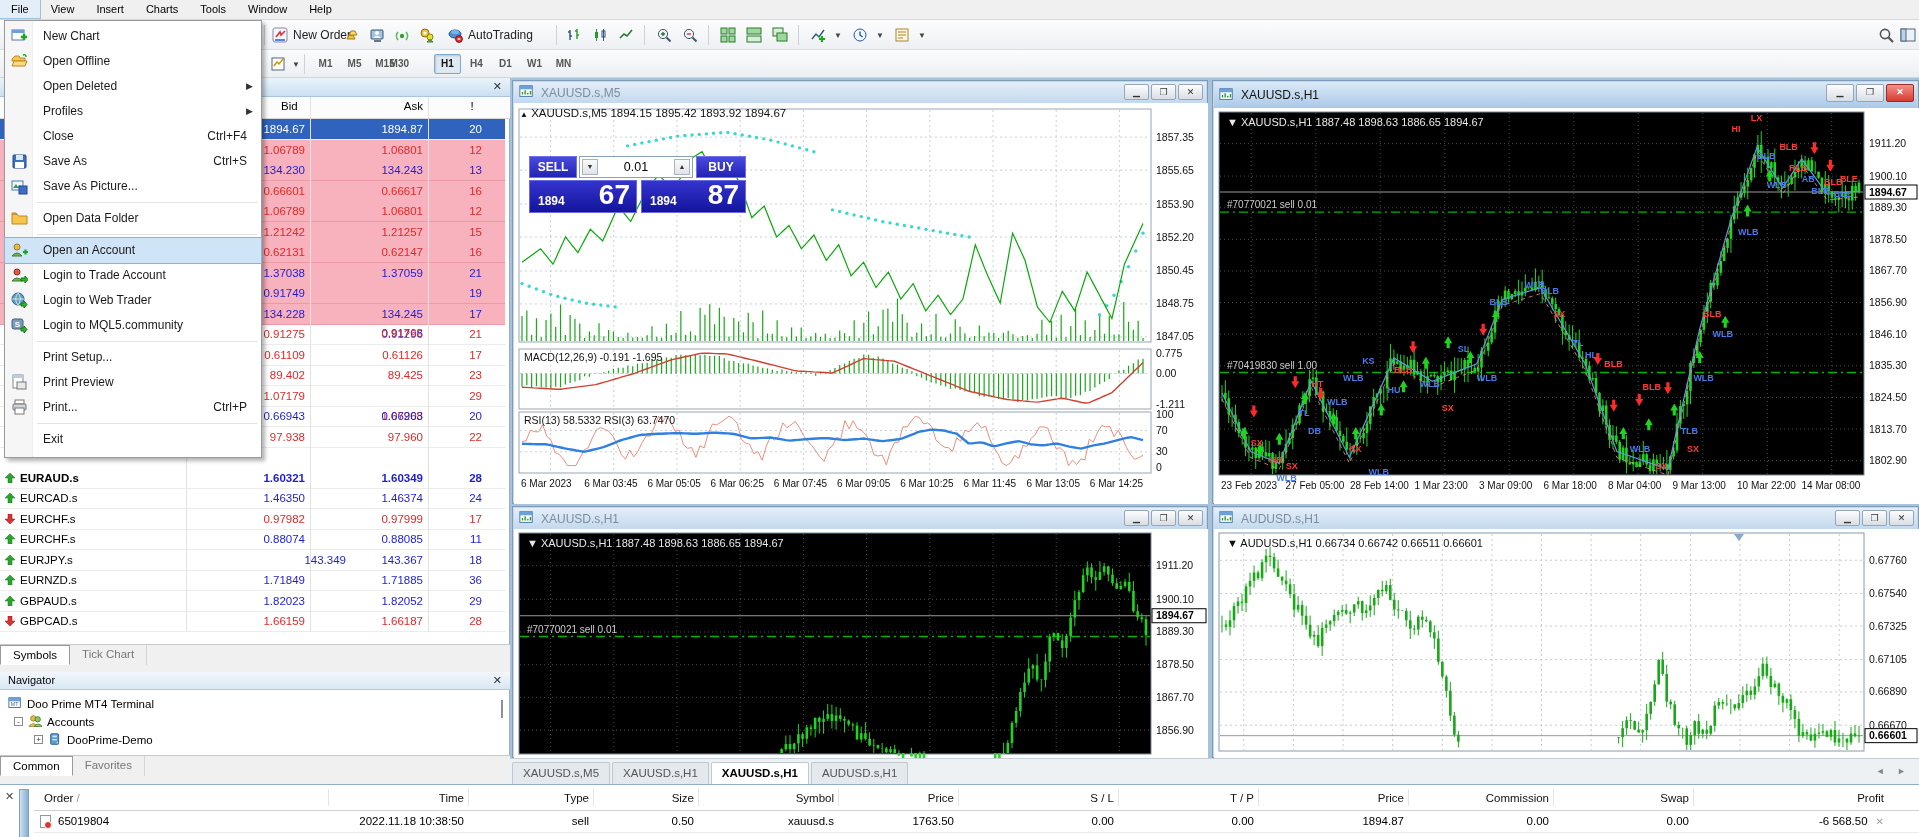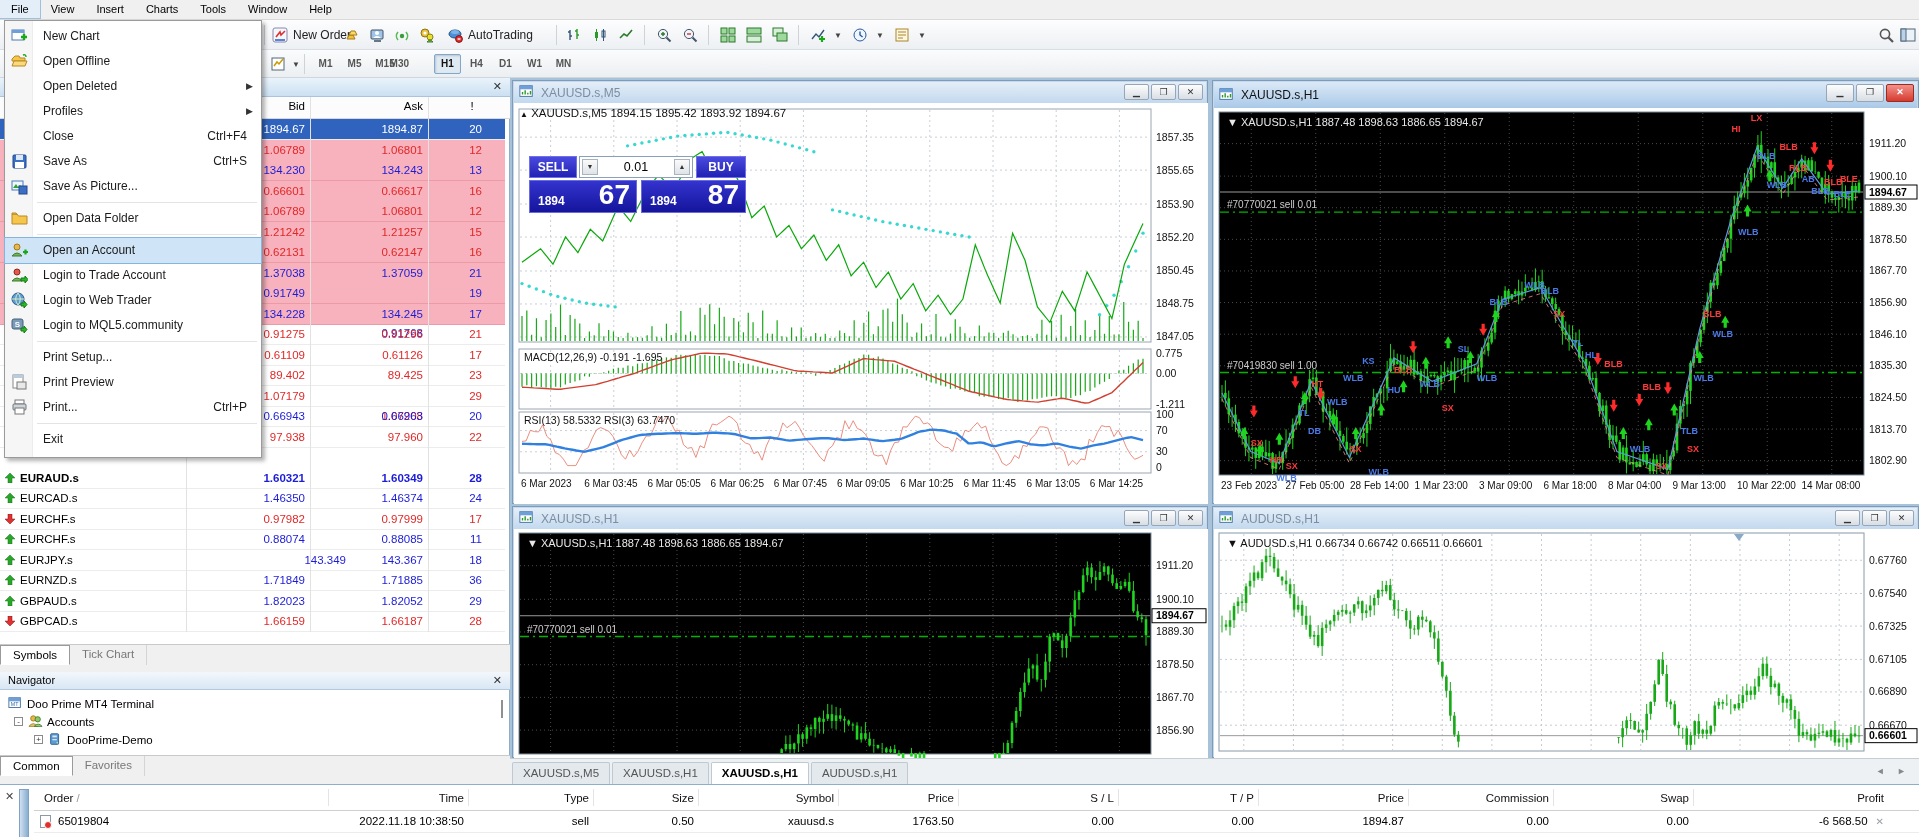--- a/index.html
+++ b/index.html
@@ -348,21 +348,21 @@
         </svg></span><span>Print...</span><span class="sc">Ctrl+P</span></div>
     <div class="fm-sep"></div>
     <div class="fm-item"><span>Exit</span></div>
   </div>
 
 <div id="mwatch" class="abs">
   <div id="mw-title">
       <span id="mw-close">✕</span>
     </div>
   <div id="mw-head">
-      <div style="position:absolute;left:281px;top:3px;width:24px;text-align:right;">Bid</div>
+      <div style="position:absolute;left:281px;top:3px;width:24px;">Bid</div>
       <div style="position:absolute;left:399px;top:3px;width:24px;text-align:right;">Ask</div>
       <div style="position:absolute;left:460px;top:3px;width:24px;text-align:center;">!</div>
       <div class="mw-col-sep" style="left:186px;"></div>
       <div class="mw-col-sep" style="left:310px;"></div>
       <div class="mw-col-sep" style="left:428px;"></div>
     </div>
   <div id="mw-rows">
       <div class="mw-row sel" style="top: 0px; border-bottom: 1px solid rgb(236, 236, 236);">
         <div class="mw-cell up" style="left:186px;width:119px;">1894.67</div>
         <div class="mw-cell up" style="left:310px;width:113px;">1894.87</div>

